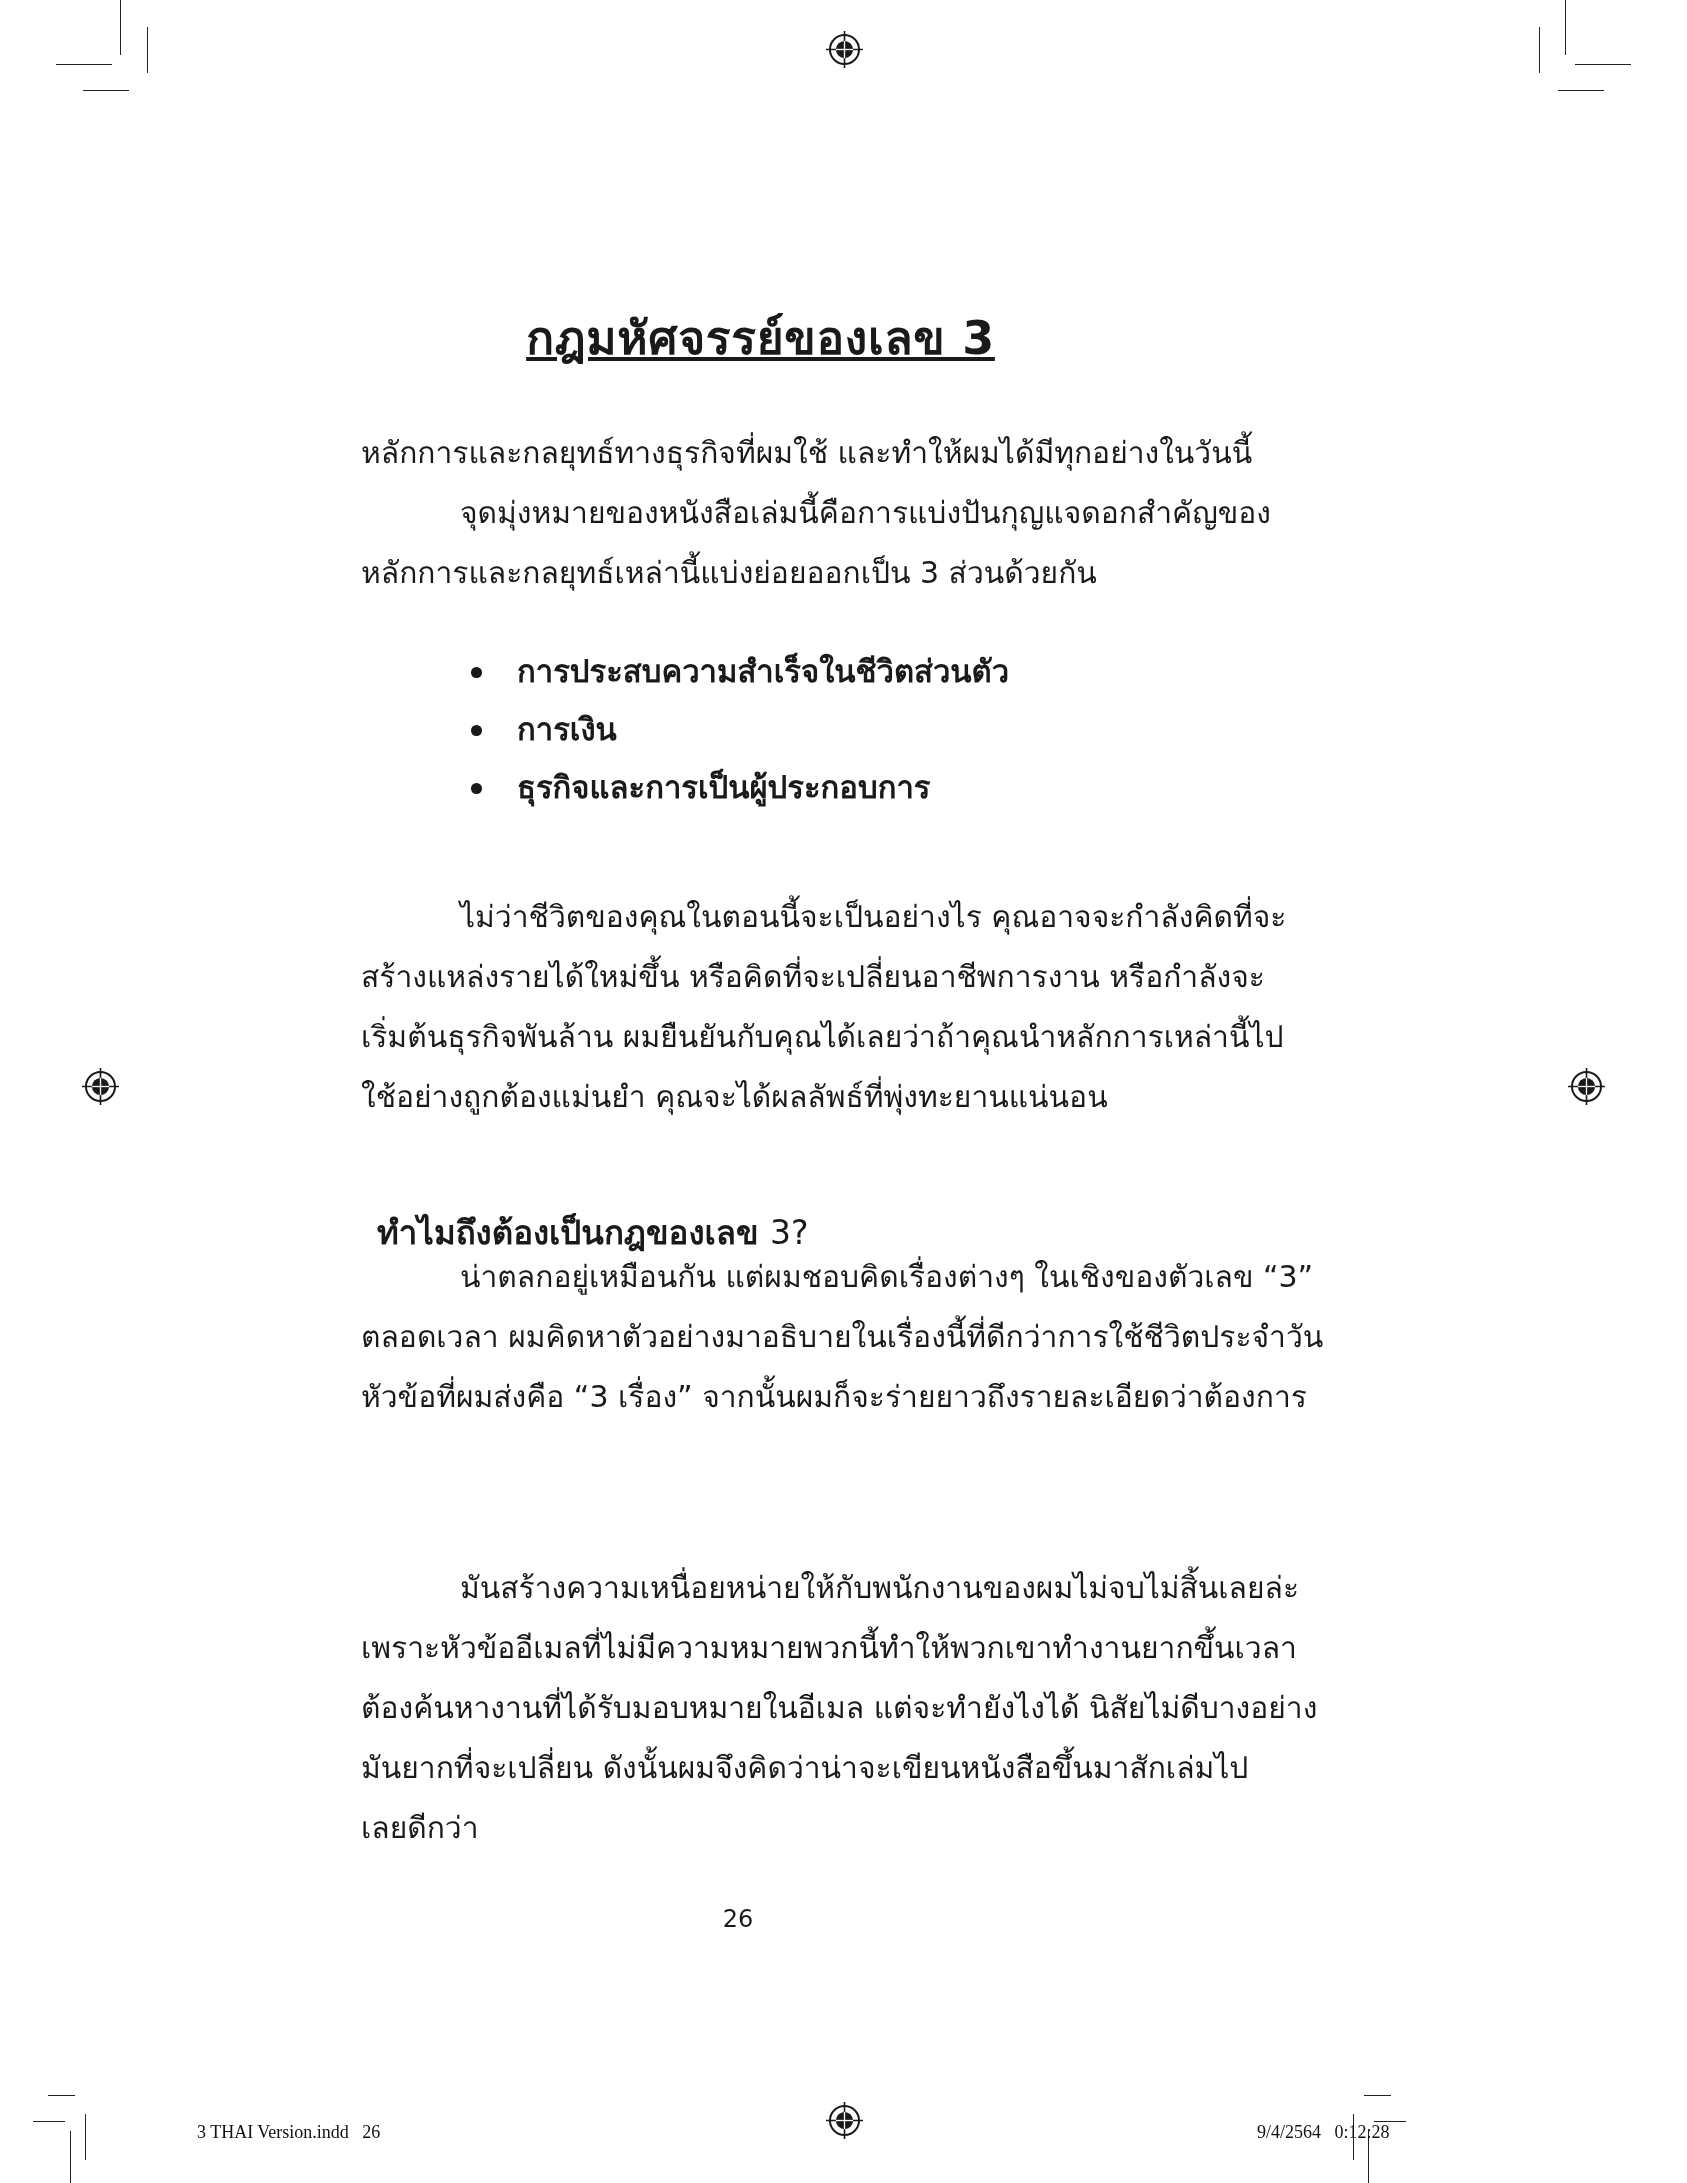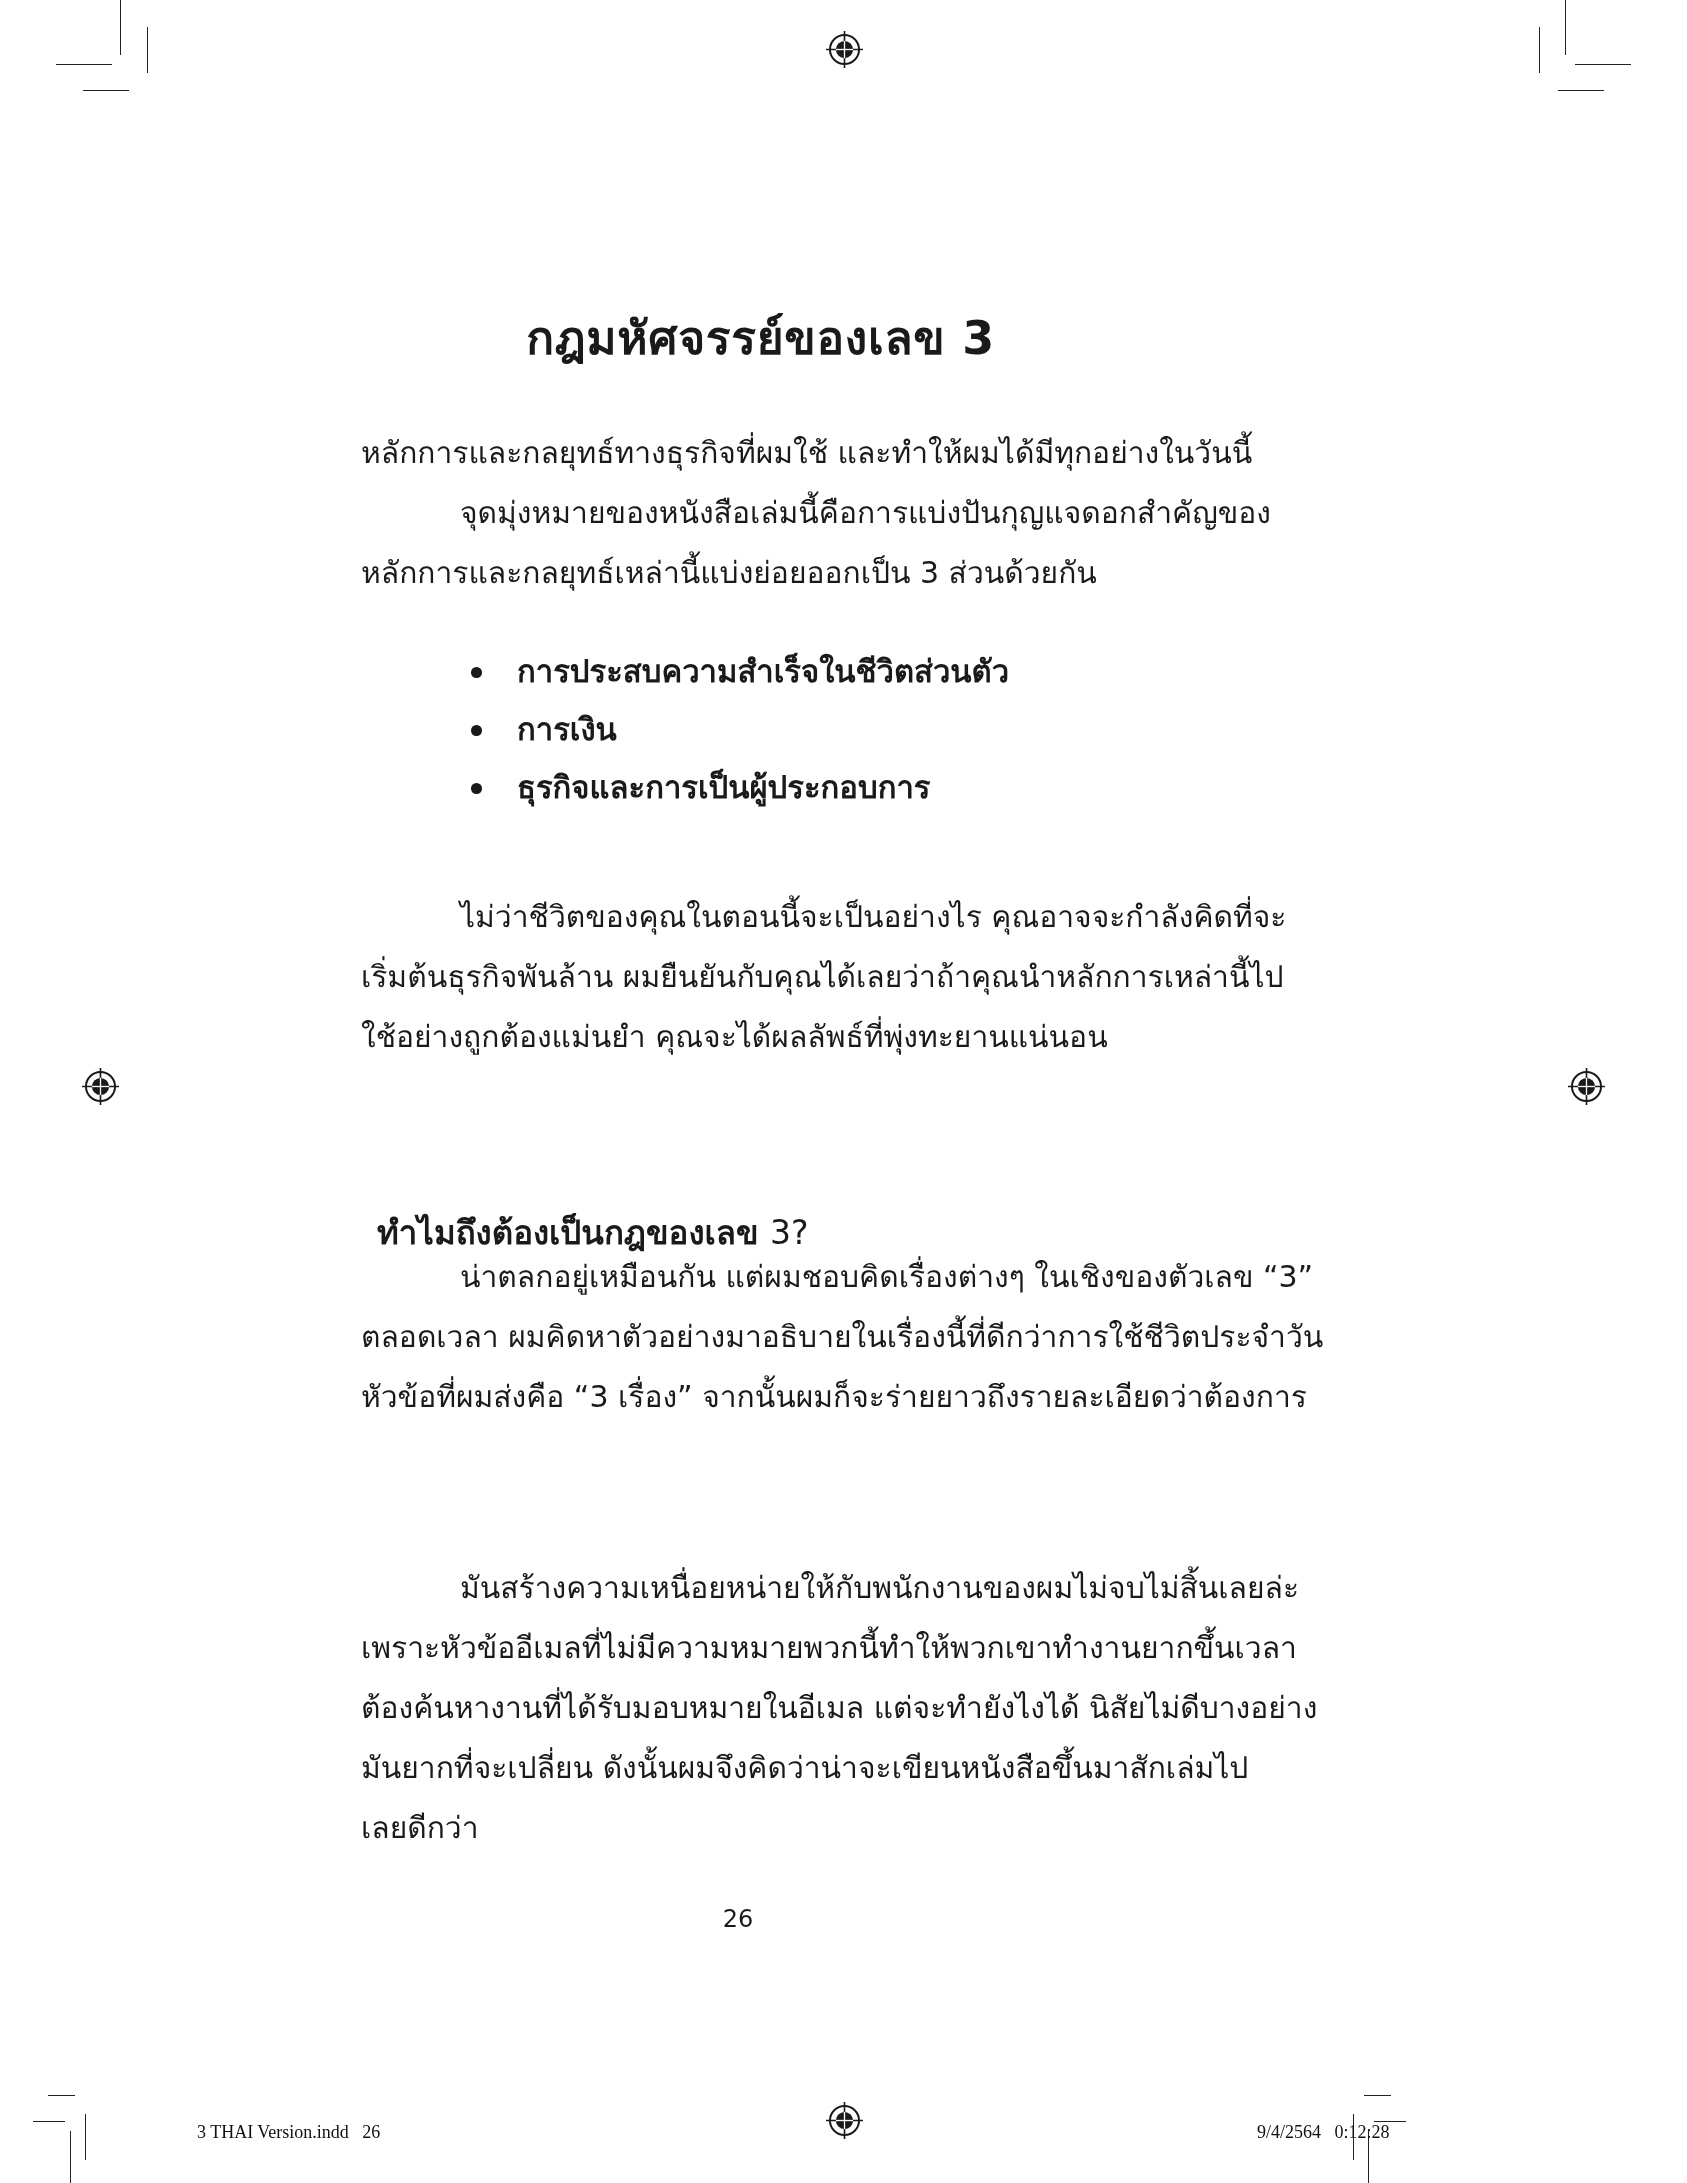--- a/index.html
+++ b/index.html
@@ -3,21 +3,21 @@
 <meta charset="utf-8">
 <style>
   html, body { margin:0; padding:0; background:#ffffff; }
   body { width:1687px; height:2183px; position:relative; overflow:hidden;
          font-family:"DejaVu Sans", "Liberation Sans", sans-serif; color:#1a1a1a; }
   .crop { position:absolute; background:#222; }
   .h { height:1.3px; }
   .v { width:1.3px; }
   .reg { position:absolute; width:37px; height:37px; }
   .title { position:absolute; left:0; width:1521px; top:301px; text-align:center;
-           font-size:46px; font-weight:bold; letter-spacing:0.7px; }
+           font-size:46px; font-weight:bold; letter-spacing:0.7px;text-decoration:underline; }
   .body-col { position:absolute; left:361px; width:966px; }
   .para { font-size:30px; line-height:60px; margin:0; text-align:justify; text-align-last:left; }
   .bullets { position:absolute; left:463px; top:634px; margin:8px; padding:0; list-style:none; }
   .bullets li { font-size:31px; font-weight:bold; line-height:58px; position:relative; padding-left:46px; }
   .bullets li .dot { position:absolute; left:0; top:25px; width:10.6px; height:10.6px; border-radius:50%; background:#1a1a1a; }
   .section-heading { position:absolute; left:361px; top:1190px; font-size:33px; font-weight:bold; margin:16px; }
   .section-heading .num { font-weight:normal; }
   .pageno { position:absolute; left:0; width:1476px; top:1905px; text-align:center; font-size:24px; }
   .slug { position:absolute; top:2122px; font-family:"Liberation Serif", serif; font-size:18px; color:#111; }
 </style>
@@ -86,20 +86,21 @@
 </div>
 
 <ul class="bullets">
   <li><span class="dot"></span><span>การประสบความสำเร็จในชีวิตส่วนตัว</span></li>
   <li><span class="dot"></span><span>การเงิน</span></li>
   <li><span class="dot"></span><span>ธุรกิจและการเป็นผู้ประกอบการ</span></li>
 </ul>
 
 <div class="body-col" style="top:887px;">
   <p class="para" style="padding-left:99px;">ไม่ว่าชีวิตของคุณในตอนนี้จะเป็นอย่างไร คุณอาจจะกำลังคิดที่จะ</p>
+  <p class="para">สร้างแหล่งรายได้ใหม่ขึ้น  หรือคิดที่จะเปลี่ยนอาชีพการงาน  หรือกำลังจะ</p>
   <p class="para">เริ่มต้นธุรกิจพันล้าน ผมยืนยันกับคุณได้เลยว่าถ้าคุณนำหลักการเหล่านี้ไป</p>
   <p class="para">ใช้อย่างถูกต้องแม่นยำ คุณจะได้ผลลัพธ์ที่พุ่งทะยานแน่นอน</p>
 </div>
 
 <h2 class="section-heading">
   <span>ทำไมถึงต้องเป็นกฎของเลข </span><span class="num">3?</span>
 </h2>
 
 <div class="body-col" style="top:1247px;">
   <p class="para" style="padding-left:99px;">น่าตลกอยู่เหมือนกัน แต่ผมชอบคิดเรื่องต่างๆ ในเชิงของตัวเลข “3”</p>

